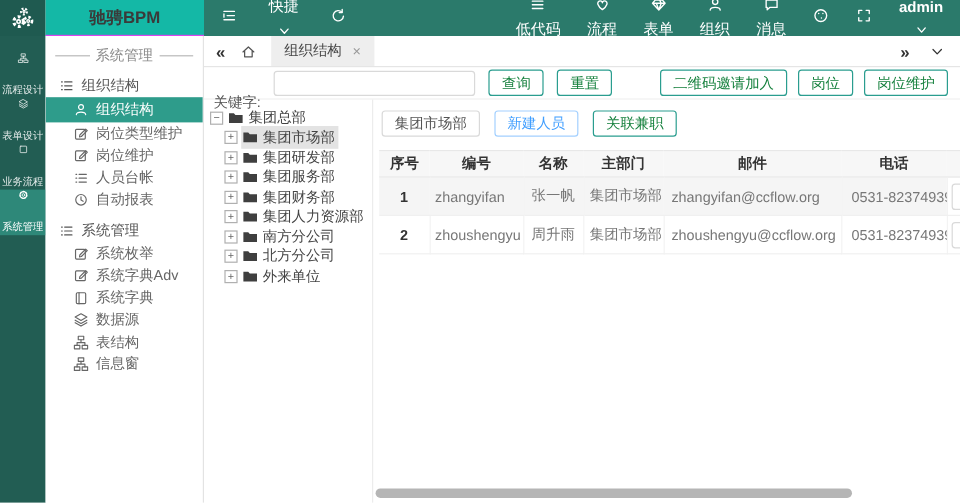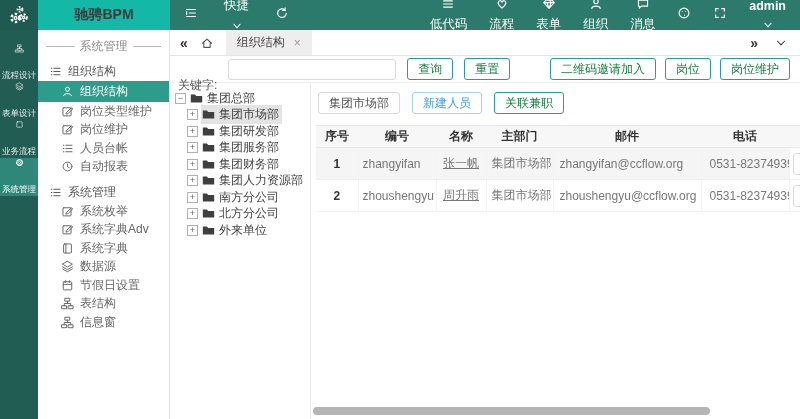--- a/index.html
+++ b/index.html
@@ -74,21 +74,21 @@
   .btn-blue{border-color:#a3d0ff;color:#409eff;}
 
   table{border-collapse:collapse;table-layout:fixed;font-size:12px;width:500px;}
   th{background:#f7f7f7;border-top:1px solid #e8e8e8;border-bottom:1px solid #e8e8e8;
      font-weight:bold;color:#333;height:21px;text-align:center;padding:0 3px;font-family:Liberation Serif, serif;}
   td{height:31px;color:#777;border-bottom:1px solid #f0f0f0;border-right:1px solid #f3f3f3;padding:0 4px;
      overflow:hidden;white-space:nowrap;}
   td:last-child{border-right:none;}
   tr.odd td{background:#f5f5f5;}
   td.c-num{text-align:center;color:#333;font-weight:bold;}
-  td.c-name{text-align:center;text-decoration:underline;}
+  td.c-name{text-align:center;}
   td.c-dept{padding-left:5px;}
   td.c-mail{padding-left:6px;}
   td.c-tel{padding-left:8px;}
   .partial-btn{width:20px;height:22px;border:1px solid #d9d9d9;border-radius:3px;background:#fff;box-sizing:border-box;margin-left:3px;}
   td.c-act{padding:0;background:#fff !important;}
 
   .hscrollbar{position:absolute;left:143px;right:0;bottom:4px;height:8px;}
   .hthumb{position:absolute;left:0;top:0;width:397px;height:8px;background:#b5b5b5;border-radius:4px;cursor:pointer;}
 </style>
 </head>
@@ -296,27 +296,20 @@
           </svg>
           <span>系统字典</span>
         </div>
         <div class="sb-item">
           <svg class="sicon" viewBox="0 0 16 16">
             <path d="M8 1.8l6 3.4-6 3.4-6-3.4z"></path>
               <path d="M2 8.4L8 11.8l6-3.4"></path>
               <path d="M2 11L8 14.4l6-3.4"></path>
           </svg>
           <span>数据源</span>
-        </div>
-        <div class="sb-item">
-          <svg class="sicon" viewBox="0 0 16 16">
-            <rect x="2.8" y="3.4" width="10.4" height="10" rx="1"></rect>
-              <path d="M2.8 6.6h10.4M5.8 2v2.4M10.2 2v2.4"></path>
-          </svg>
-          <span>节假日设置</span>
         </div>
         <div class="sb-item">
           <svg class="sicon" viewBox="0 0 16 16">
             <rect x="5.2" y="1.5" width="5.6" height="3.6"></rect>
               <rect x="1.2" y="10.8" width="5.6" height="3.6"></rect>
               <rect x="9.2" y="10.8" width="5.6" height="3.6"></rect>
             <path d="M8 5.1V8M4 10.8V8h8v2.8"></path>
           </svg>
           <span>表结构</span>
         </div>

